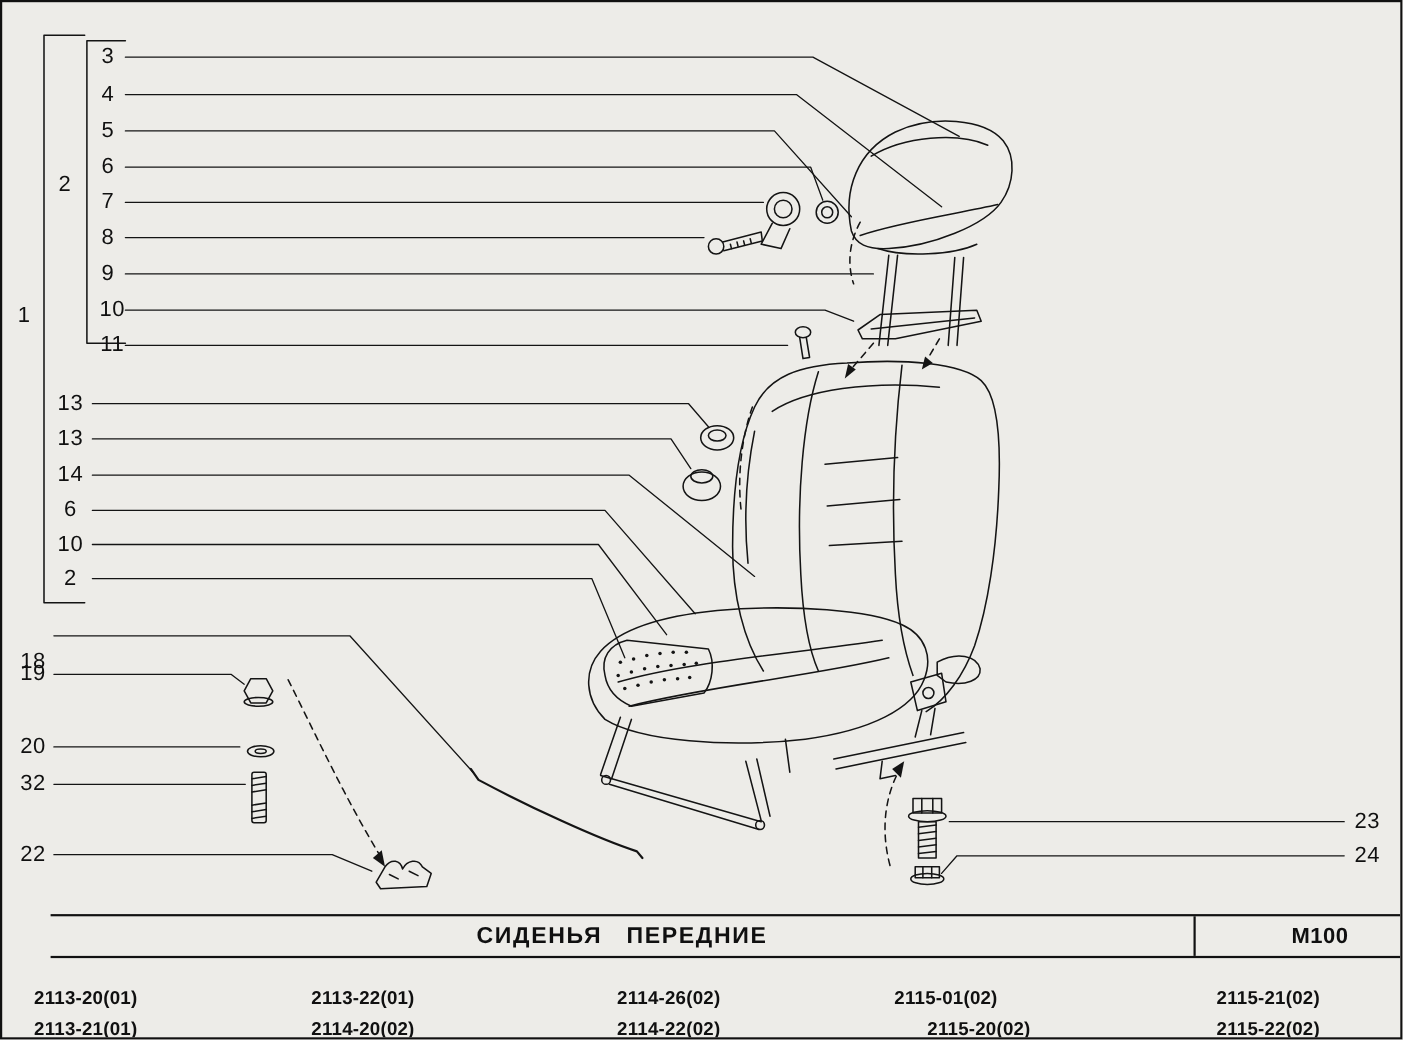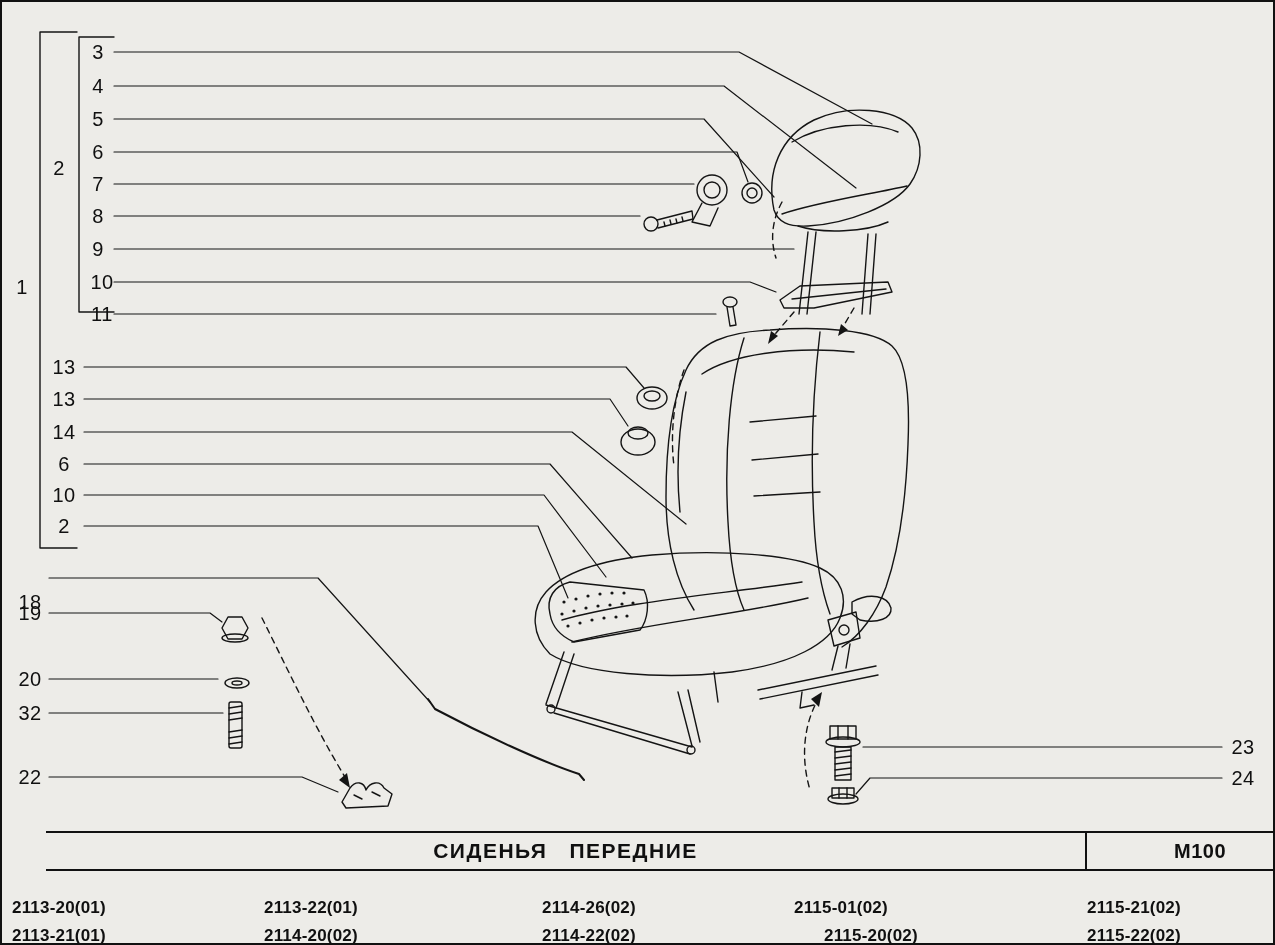--- a/index.html
+++ b/index.html
@@ -25,20 +25,21 @@
     font-weight:700; font-size:21px; letter-spacing:1.5px; white-space:pre;
   }
   .band-code {
     width:188px; border-left:2px solid #111;
     display:flex; align-items:center; justify-content:center;
     font-weight:700; font-size:20px; letter-spacing:.5px;padding-left:40px;
   }
   .mc {
     position:absolute; font-weight:700; font-size:17px; letter-spacing:.2px;
     white-space:nowrap;
+    margin-left:19px;
   }
 </style>
 </head>
 <body>
 
 <div class="page">
 
   <svg class="art" width="1275" height="945" viewBox="0 0 1275 945">
     <g fill="none" stroke="#141414" stroke-width="1.4" stroke-linecap="round" stroke-linejoin="round">
 

